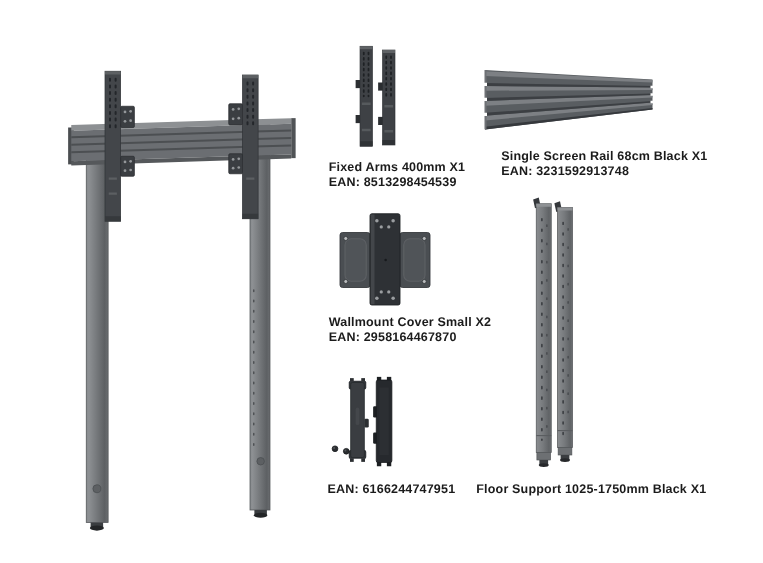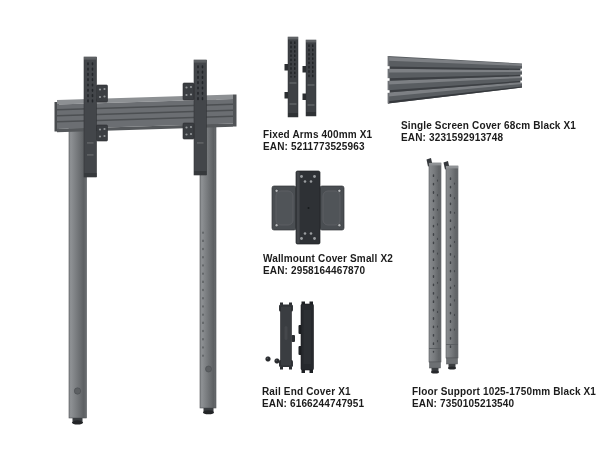--- a/index.html
+++ b/index.html
@@ -243,36 +243,34 @@
         <rect x="446" y="344" width="12" height="0.9" fill="#5a5d60"></rect>
         <rect x="446.5" y="358" width="11" height="6" fill="#6d7073" stroke="#4f5255" stroke-width="0.5"></rect>
         <rect x="448.5" y="364" width="7" height="3.4" fill="#3a3d40"></rect>
         <ellipse cx="452" cy="368" rx="4" ry="1.5" fill="#26282b"></ellipse>
       </g>
     </svg>
   </figure>
 
   <div class="part-label" style="left:263px;top:129px">
     <div>Fixed Arms 400mm X1</div>
-    <div>EAN: 5211773525963</div>
+    <div>EAN: 8513298454539</div>
   </div>
 
   <div class="part-label" style="left:401px;top:120px">
-    <div>Single Screen Cover 68cm Black X1</div>
+    <div>Single Screen Rail 68cm Black X1</div>
     <div>EAN: 3231592913748</div>
   </div>
 
   <div class="part-label" style="left:263px;top:253px">
     <div>Wallmount Cover Small X2</div>
     <div>EAN: 2958164467870</div>
   </div>
 
   <div class="part-label" style="left:262px;top:386px">
-    <div>Rail End Cover X1</div>
     <div>EAN: 6166244747951</div>
   </div>
 
-  <div class="part-label" style="left:412px;top:386px">
+  <div class="part-label" style="left:381px;top:386px">
     <div>Floor Support 1025-1750mm Black X1</div>
-    <div>EAN: 7350105213540</div>
   </div>
 
 </div>
 
 </body></html>

